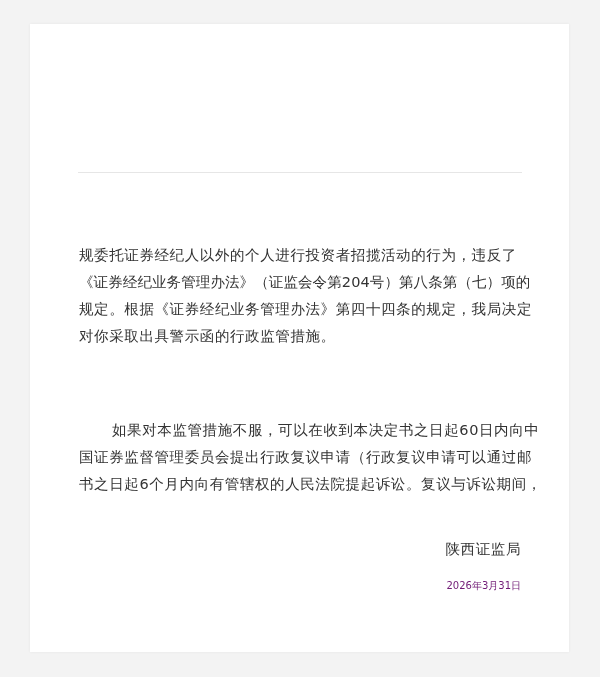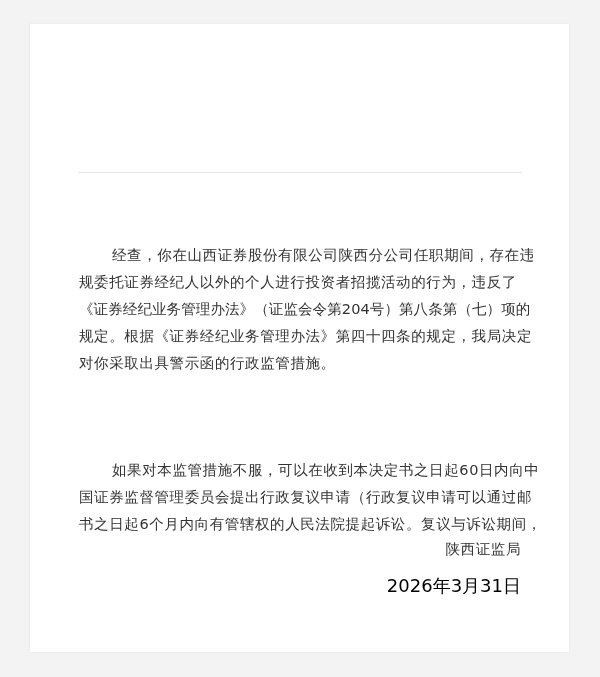--- a/index.html
+++ b/index.html
@@ -58,51 +58,50 @@
     .body-text .line {
       display: block;
       white-space: nowrap;
       letter-spacing: 0.6px;
     }
     .body-text .indent {
       padding-left: 33px;
     }
     .salutation { top: 179px; }
     .para1 { top: 218px; }
-    .para2 { top: 393px; margin-top: 40px; }
+    .para2 { top: 393px; }
     .signature {
       position: absolute;
       right: 48px;
       top: 512px;
       font-size: 14.5px;
       color: #333333;
       text-align: left;
       line-height: 27px;
       letter-spacing: 0.6px;
     }
     .date {
       position: absolute;
       right: 48px;
       top: 548px;
-      font-size: 18px;
-      color: #000000;
+      font-size: 10px;
+      color: #701a75;
       text-align: right;
       line-height: 27px;
     }
   </style>
 </head>
 <body>
 
 <div class="card">
 
   <div class="divider"></div>
 
 
   <div class="body-text para1">
-    <span class="line indent">经查，你在山西证券股份有限公司陕西分公司任职期间，存在违</span>
     <span class="line">规委托证券经纪人以外的个人进行投资者招揽活动的行为，违反了</span>
     <span class="line" style="letter-spacing:0.1px;">《证券经纪业务管理办法》（证监会令第204号）第八条第（七）项的</span>
     <span class="line">规定。根据《证券经纪业务管理办法》第四十四条的规定，我局决定</span>
     <span class="line">对你采取出具警示函的行政监管措施。</span>
   </div>
 
   <div class="body-text para2">
     <span class="line indent">如果对本监管措施不服，可以在收到本决定书之日起60日内向中</span>
     <span class="line">国证券监督管理委员会提出行政复议申请（行政复议申请可以通过邮</span>
     <span class="line">书之日起6个月内向有管辖权的人民法院提起诉讼。复议与诉讼期间，</span>

